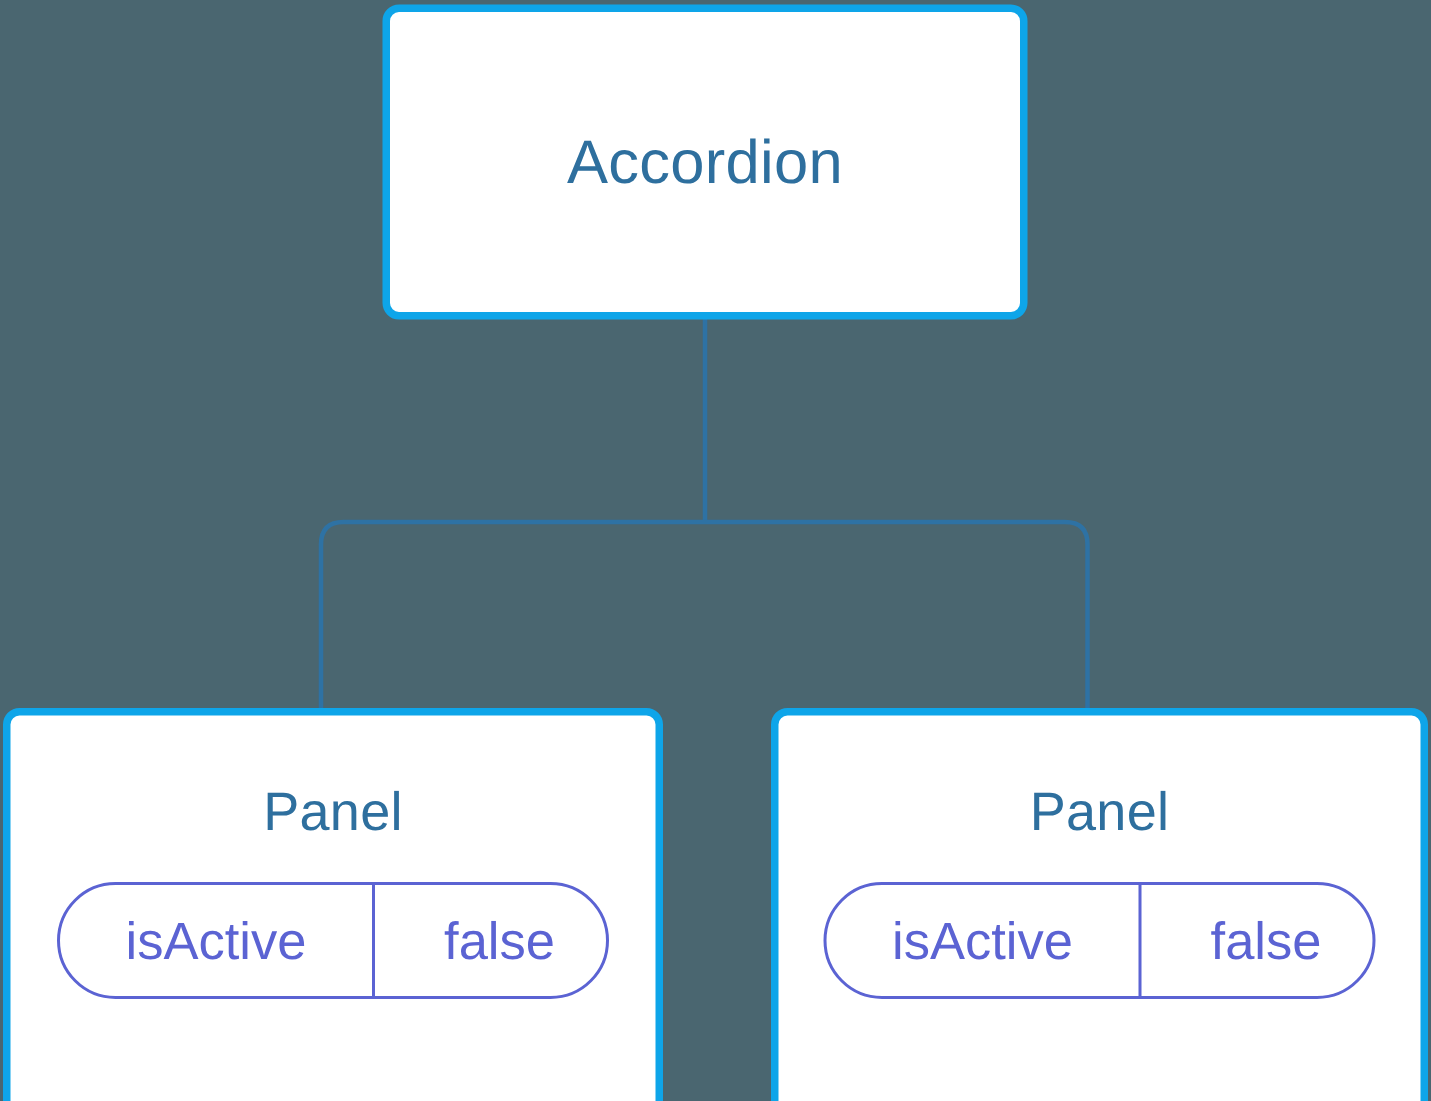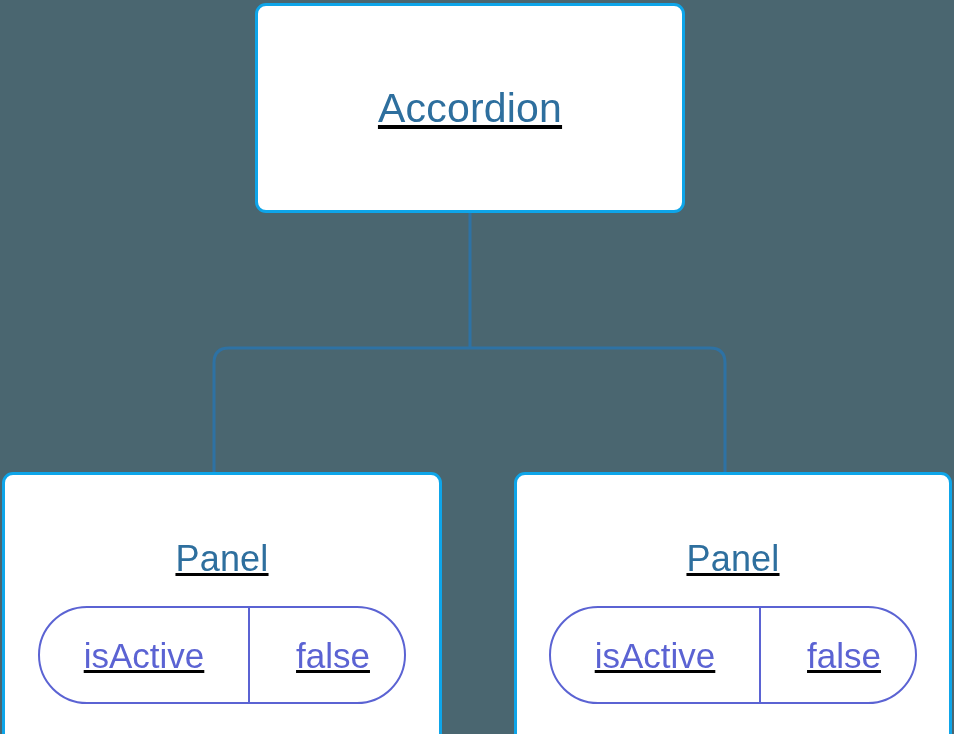--- a/index.html
+++ b/index.html
@@ -33,27 +33,26 @@
     width: 954px;
     height: 734px;
     z-index: 1;
     pointer-events: none;
   }
 
   
   .node {
     position: absolute;
     background: #ffffff;
-    border: 3px solid #0ea5e9;
+    border: 5px solid #0ea5e9;
     border-radius: 11px;
     z-index: 2;
     display: flex;
     flex-direction: column;
     align-items: center;
-    text-decoration: underline;
   }
 
   .node-root {
     left: 255px;
     top: 3px;
     width: 430px;
     height: 210px;
     justify-content: center;
   }
 
@@ -79,27 +78,27 @@
   }
 
   .node-root .node-title {
     font-size: 41px;
     line-height: 1;
   }
 
   .node-child .node-title {
     font-size: 36px;
     line-height: 1;
-    margin-top: 66px;
+    margin-top: 46px;
   }
 
   
   .state-badge {
     margin-top: 29px;
-    height: 98px;
+    height: 78px;
     border: 2px solid #5b63d3;
     border-radius: 55px;
     display: flex;
     align-items: stretch;
     background: transparent;
     overflow: hidden;
   }
 
   .node-child-left .state-badge { width: 368px; }
   .node-child-right .state-badge { width: 368px; }

